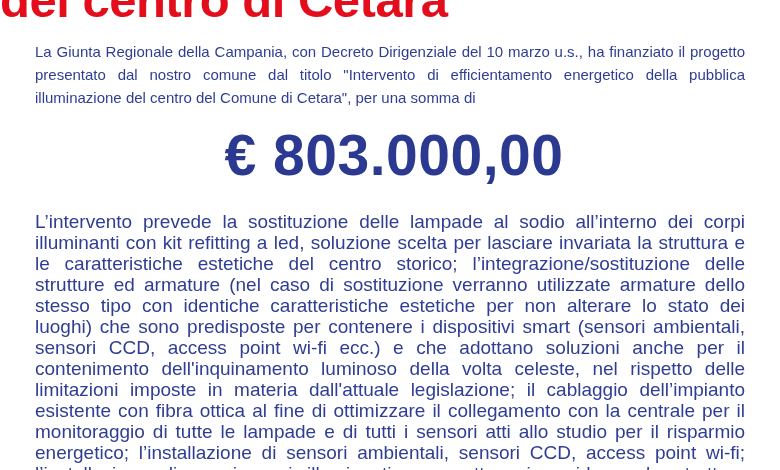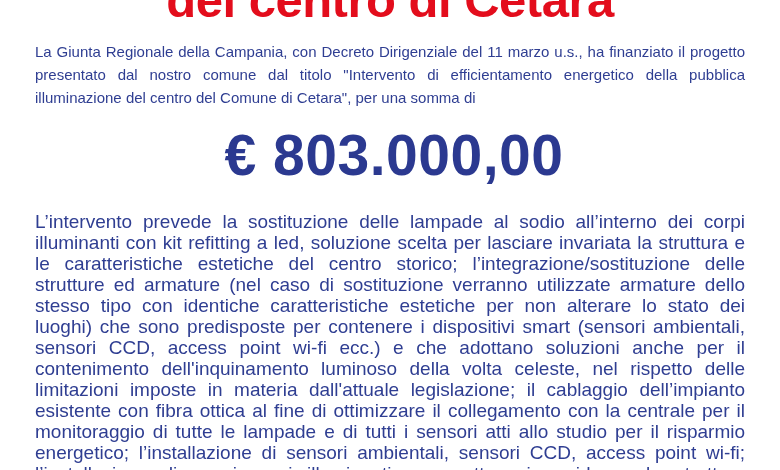--- a/index.html
+++ b/index.html
@@ -17,21 +17,21 @@
   .page {
     position: relative;
     width: 780px;
     height: 470px;
     background: #ffffff;
   }
   
   .headline-clip {
     height: 19px;
     overflow: hidden;
-    text-align: center;
+    text-align: left;
   }
   .headline {
     position: relative;
     top: -24px;
     margin: 0;
     font-size: 49px;
     line-height: 1;
     font-weight: 700;
     letter-spacing: -0.5px;
     white-space: nowrap;
@@ -64,19 +64,19 @@
 </style>
 </head>
 <body>
 
 <div class="page">
 
   <div class="headline-clip">
     <h1 class="headline">del centro di Cetara</h1>
   </div>
 
-  <p class="intro">La Giunta Regionale della Campania, con Decreto Dirigenziale del 11 marzo u.s., ha finanziato il progetto presentato dal nostro comune dal titolo "Intervento di efficientamento energetico della pubblica illuminazione del centro del Comune di Cetara", per una somma di</p>
+  <p class="intro">La Giunta Regionale della Campania, con Decreto Dirigenziale del 10 marzo u.s., ha finanziato il progetto presentato dal nostro comune dal titolo "Intervento di efficientamento energetico della pubblica illuminazione del centro del Comune di Cetara", per una somma di</p>
 
   <div class="amount">€ 803.000,00</div>
 
   <p class="body-text">L’intervento prevede la sostituzione delle lampade al sodio all’interno dei corpi illuminanti con kit refitting a led, soluzione scelta per lasciare invariata la struttura e le caratteristiche estetiche del centro storico; l’integrazione/sostituzione delle strutture ed armature (nel caso di sostituzione verranno utilizzate armature dello stesso tipo con identiche caratteristiche estetiche per non alterare lo stato dei luoghi) che sono predisposte per contenere i dispositivi smart (sensori ambientali, sensori CCD, access point wi-fi ecc.) e che adottano soluzioni anche per il contenimento dell'inquinamento luminoso della volta celeste, nel rispetto delle limitazioni imposte in materia dall'attuale legislazione; il cablaggio dell’impianto esistente con fibra ottica al fine di ottimizzare il collegamento con la centrale per il monitoraggio di tutte le lampade e di tutti i sensori atti allo studio per il risparmio energetico; l’installazione di sensori ambientali, sensori CCD, access point wi-fi; l’installazione di nuovi corpi illuminanti per mettere in evidenza le strutture architettoniche di pregio e di interesse storico; l’adeguamento degli impianti e dei quadri elettrici.</p>
 
 </div>
 
 </body></html>

